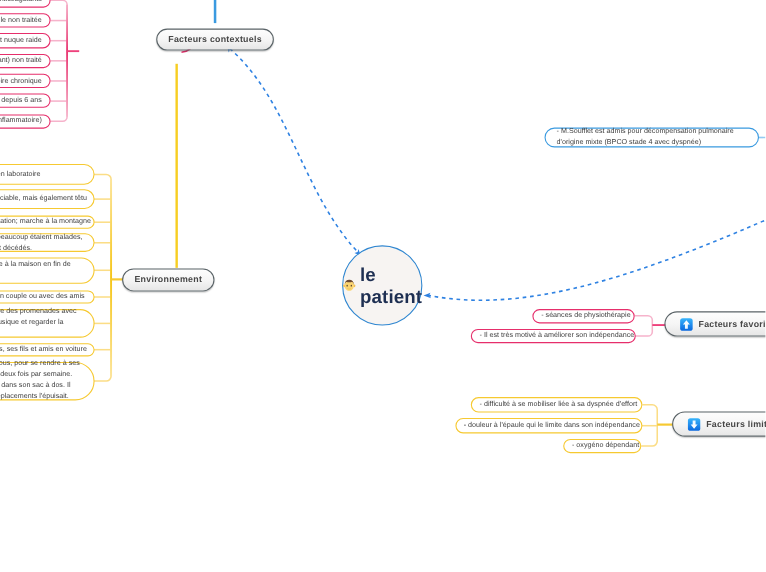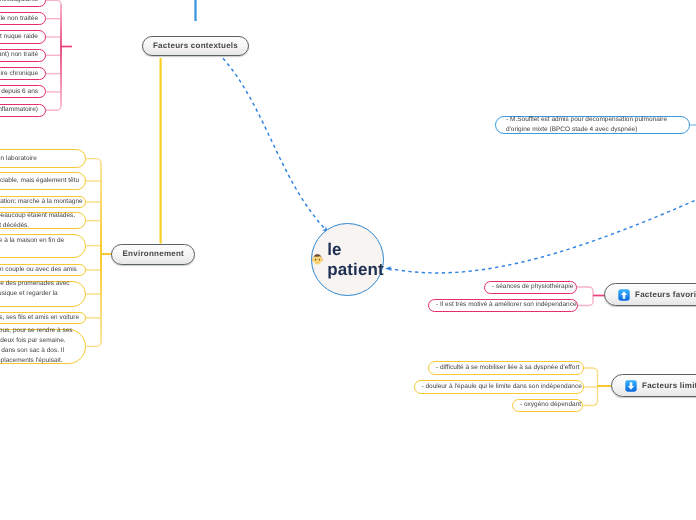--- a/index.html
+++ b/index.html
@@ -181,26 +181,26 @@
   <div class="leaf yellow" style="left:428px;top:361px;width:156px;height:13.5px;padding:0 7px;justify-content:center;">
       <span class="ltext" style="text-align:center">- difficulté à se mobiliser liée à sa dyspnée d'effort</span>
     </div>
   <div class="leaf yellow" style="left:413.5px;top:380px;width:170px;height:13.5px;padding:0 7px;justify-content:center;">
       <span class="ltext" style="text-align:center">- douleur à l'épaule qui le limite dans son indépendance</span>
     </div>
   <div class="leaf yellow" style="left:512px;top:399px;width:71px;height:13px;padding:0 7px;justify-content:center;">
       <span class="ltext" style="text-align:center">- oxygéno dépendant</span>
     </div>
 
-  <div class="topic" id="t-fc" style="left:142px;top:36px;width:107px;height:19.5px;padding:0 13px;justify-content:center;">
+  <div class="topic" id="t-fc" style="left:142px;top:26px;width:107px;height:19.5px;padding:0 13px;justify-content:center;">
     <span class="tlabel">Facteurs contextuels</span>
   </div>
 
 
-  <div class="topic" id="t-env" style="left:111px;top:243.5px;width:84px;height:21px;padding:0 10px;justify-content:flex-end;">
+  <div class="topic" id="t-env" style="left:111px;top:243.5px;width:84px;height:21px;padding:0 10px;justify-content:center;">
     <span class="tlabel">Environnement</span>
   </div>
 
   <div class="topic" id="t-fav" style="left:604px;top:283px;width:110px;height:23px;padding:0 13px;">
     <span class="ticon">
       <svg width="12" height="12" viewBox="0 0 16 16">
         <defs>
             <linearGradient id="gUp" x1="0" y1="0" x2="0" y2="1">
           <stop offset="0" stop-color="#38b4fb"></stop>
               <stop offset="1" stop-color="#0a67df"></stop>

